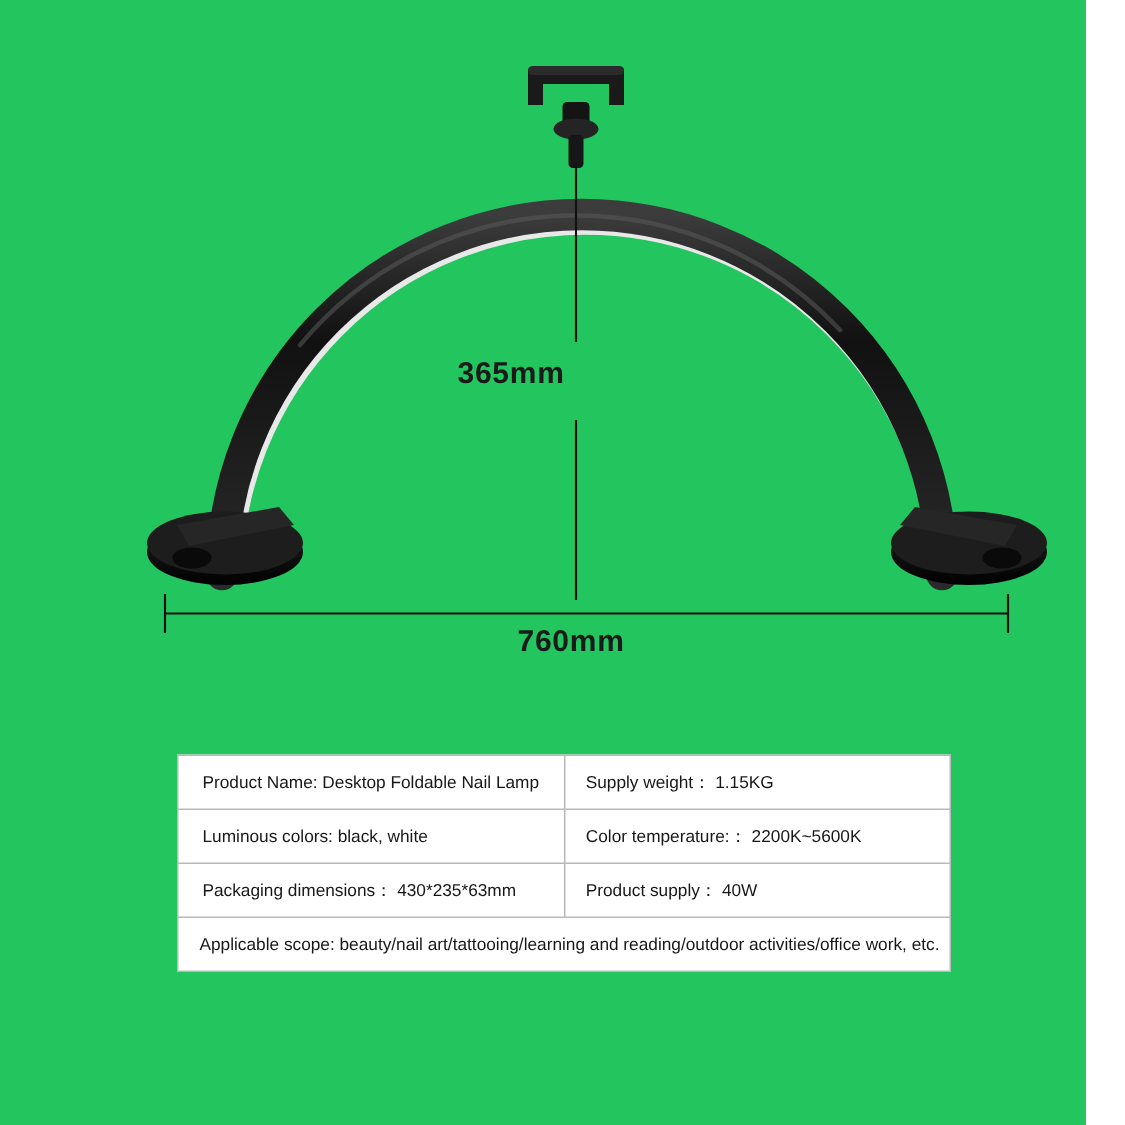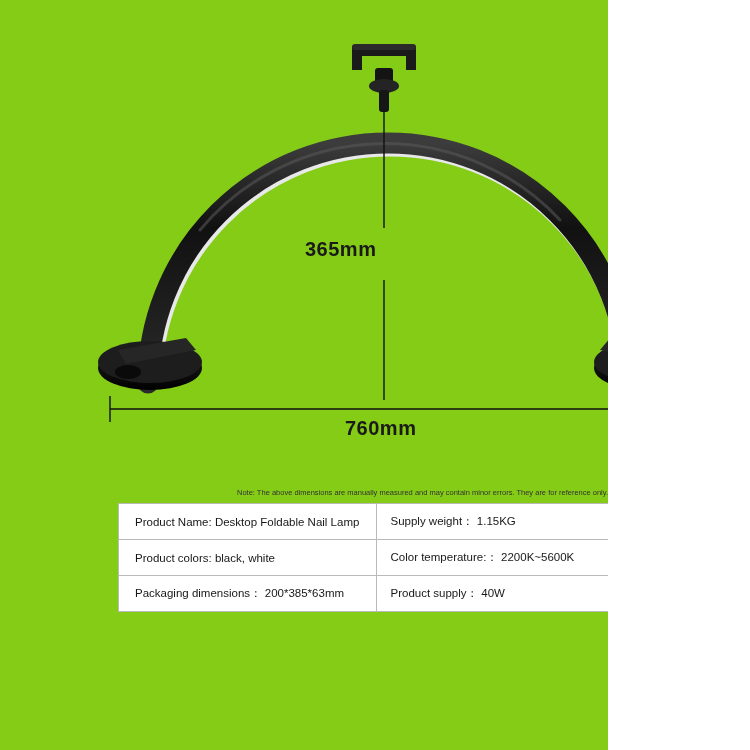--- a/index.html
+++ b/index.html
@@ -6,23 +6,23 @@
   html, body {
     margin: 0;
     padding: 0;
     width: 750px;
     height: 750px;
     background: #ffffff;
     font-family: "Liberation Sans", sans-serif;
   }
   #page {
     position: relative;
-    width: 608px;
+    width: 724px;
     height: 750px;
-    background: #84cc16;
+    background: #22c55e;
     overflow: hidden;
   }
 
   
   #illustration {
     position: absolute;
     left: 0;
     top: 0;
     width: 750px;
     height: 470px;
@@ -156,32 +156,34 @@
         <line x1="110" y1="396" x2="110" y2="422"></line>
         <line x1="672" y1="396" x2="672" y2="422"></line>
       </g>
     </svg>
 
     <div class="dim-label" id="height-label">365mm</div>
 
     <div class="dim-label" id="width-label">760mm</div>
   </div>
 
-  <div id="note">Note: The above dimensions are manually measured and may contain minor errors. They are for reference only.</div>
 
   <table id="spec-table">
     <tbody>
       <tr>
         <td class="col-left">Product Name: Desktop Foldable Nail Lamp</td>
         <td class="col-right">Supply weight： 1.15KG</td>
       </tr>
       <tr>
-        <td class="col-left">Product colors: black, white</td>
+        <td class="col-left">Luminous colors: black, white</td>
         <td class="col-right">Color temperature:： 2200K~5600K</td>
       </tr>
       <tr>
-        <td class="col-left">Packaging dimensions：  200*385*63mm</td>
+        <td class="col-left">Packaging dimensions：  430*235*63mm</td>
         <td class="col-right">Product supply：  40W</td>
+      </tr>
+      <tr class="full">
+        <td colspan="2">Applicable scope: beauty/nail art/tattooing/learning and reading/outdoor activities/office work, etc.</td>
       </tr>
     </tbody>
   </table>
 
 </div>
 
 </body></html>

